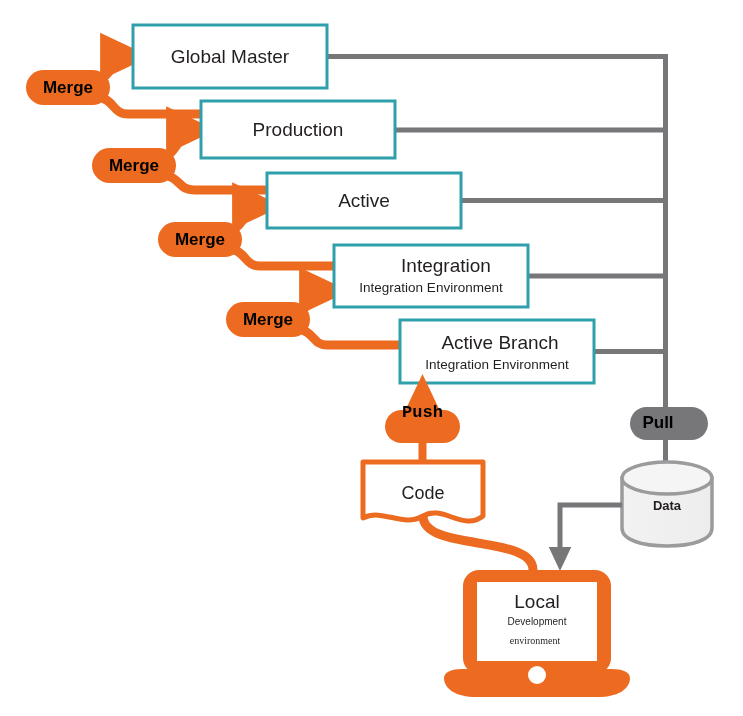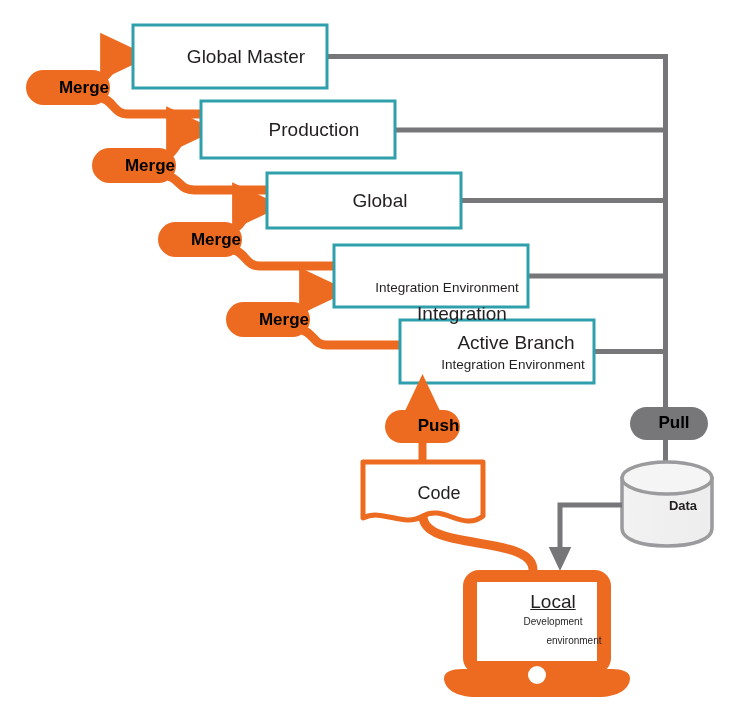--- a/index.html
+++ b/index.html
@@ -28,28 +28,27 @@
     display: block;
   }
   
   .lbl {
     position: absolute;
     text-align: center;
     color: #231f20;
     line-height: 1.18;
     pointer-events: none;
     white-space: nowrap;
-    padding-left: 16px;
   }
   .env-title   { font-size: 19px; }
   .env-sub     { font-size: 13.5px; }
   .pill-text   { font-size: 17px; font-weight: bold; color: #000000; }
   .doc-text    { font-size: 18px; font-weight: normal; }
   .db-text     { font-size: 13px; font-weight: bold; }
-  .local-title { font-size: 19px; text-decoration: underline; }
+  .local-title { font-size: 19px; }
   .local-sub   { font-size: 10px; }
 </style>
 </head>
 <body>
 
 <div id="diagram-root">
 
   <svg class="canvas" viewBox="0 0 743 716">
     <defs>
       <marker id="arrowOrange" markerWidth="6" markerHeight="6" refX="3.1" refY="3" orient="auto" markerUnits="strokeWidth">
@@ -136,36 +135,36 @@
       <path d="M444,678 C444,672 452,669 462,669 L612,669 C622,669 630,672 630,678 C630,689 618,697 598,697 L476,697 C456,697 444,689 444,678 Z" fill="#ED6B21"></path>
 
       <circle cx="537" cy="675" r="9" fill="#ffffff"></circle>
     </g>
   </svg>
 
   <div class="lbl env-title" style="left:133px; top:46px; width:194px;">Global Master</div>
 
   <div class="lbl env-title" style="left:201px; top:119px; width:194px;">Production</div>
 
-  <div class="lbl env-title" style="left:267px; top:190px; width:194px;">Global</div>
+  <div class="lbl env-title" style="left:267px; top:190px; width:194px;">Active</div>
 
-  <div class="lbl env-title" style="left:334px; top:255px; width:224px;margin-top:48px;">Integration</div>
+  <div class="lbl env-title" style="left:334px; top:255px; width:224px;">Integration</div>
   <div class="lbl env-sub" style="left:334px; top:280px; width:194px;">Integration Environment</div>
 
   <div class="lbl env-title" style="left:423px; top:332px; width:154px;">Active Branch</div>
   <div class="lbl env-sub" style="left:400px; top:357px; width:194px;">Integration Environment</div>
 
   <div class="lbl pill-text" style="left:26px; top:78px; width:84px;">Merge</div>
   <div class="lbl pill-text" style="left:92px; top:156px; width:84px;">Merge</div>
   <div class="lbl pill-text" style="left:158px; top:230px; width:84px;">Merge</div>
   <div class="lbl pill-text" style="left:226px; top:310px; width:84px;">Merge</div>
 
-  <div class="lbl pill-text" style="left:385px; top:416px; width:75px;">Push</div>
+  <div class="lbl pill-text" style="left:385px; top:403px; width:75px;font-family:Liberation Mono, monospace;">Push</div>
   <div class="lbl pill-text" style="left:630px; top:413px; width:56px;">Pull</div>
 
   <div class="lbl doc-text" style="left:363px; top:483px; width:120px;">Code</div>
   <div class="lbl db-text" style="left:622px; top:498px; width:90px;">Data</div>
 
   <div class="lbl local-title" style="left:477px; top:591px; width:120px;">Local</div>
   <div class="lbl local-sub" style="left:477px; top:616px; width:120px;">Development</div>
-  <div class="lbl local-sub" style="left:500px; top:635px; width:116px;">environment</div>
+  <div class="lbl local-sub" style="left:477px; top:635px; width:116px;font-family:Liberation Serif, serif;">environment</div>
 
 </div>
 
 </body></html>

